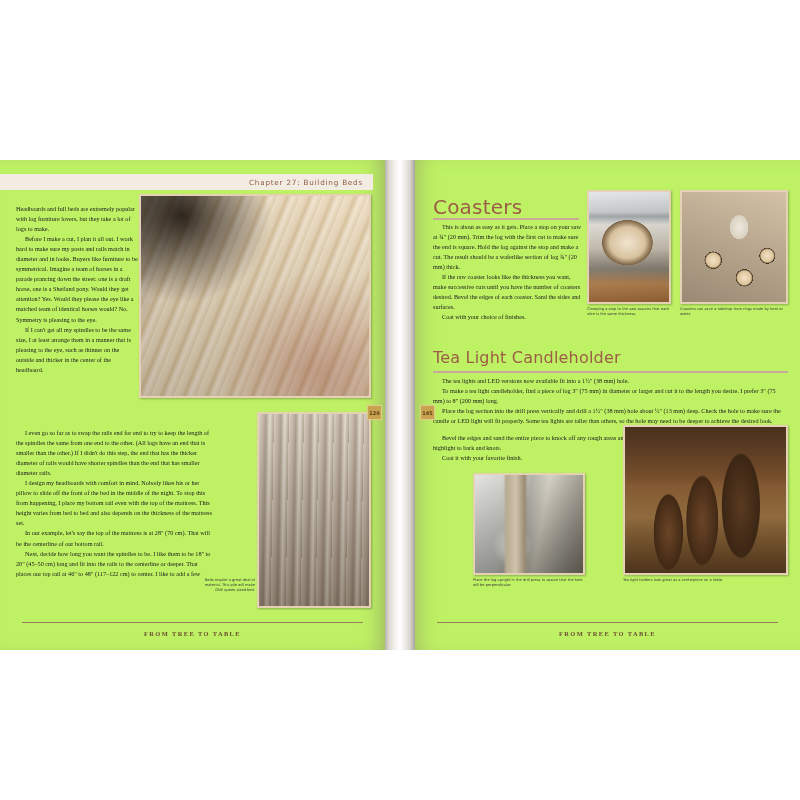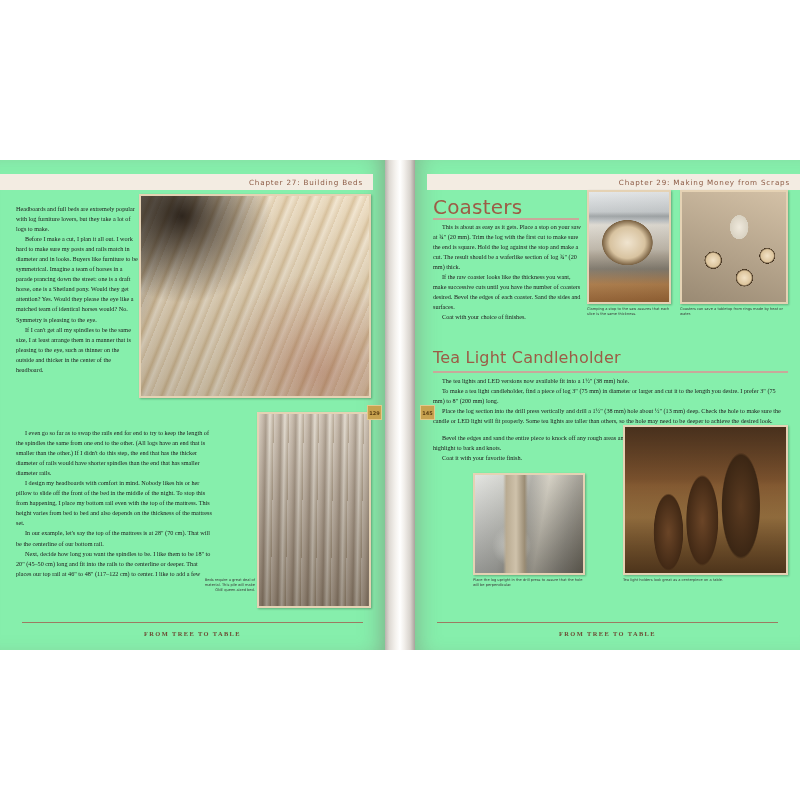--- a/index.html
+++ b/index.html
@@ -9,21 +9,21 @@
     font-family:"Liberation Serif", serif;
   }
   .spread{
     position:absolute;left:0;top:160px;width:800px;height:490px;
     display:flex;
   }
   
   .page{
     position:relative;
     width:385px;height:490px;
-    background:#86efac;
+    background:#bef264;
     overflow:hidden;
   }
   .page.left{
     box-shadow: inset -14px 0 22px -12px rgba(120,110,100,.55);
   }
   .page.right{
     box-shadow: inset 14px 0 22px -12px rgba(120,110,100,.45);
   }
   .gutter{
     width:30px;height:490px;
@@ -227,23 +227,20 @@
     <div class="pagenum" style="left:367px;top:245px;">129</div>
 
     <div class="footrule" style="left:22px;right:22px;top:462px;"></div>
     <div class="footer" style="top:470px;left:0;">FROM TREE TO TABLE</div>
   </div>
 
   <div class="gutter"></div>
 
   <div class="page right">
 
-    <div class="runhead">
-      <span>Chapter 29: Making Money from Scraps</span>
-    </div>
 
     <div class="sect-title" style="left:18px;top:35px;font-size:20px;">Coasters</div>
     <div class="rule" style="left:18px;top:58px;width:146px;"></div>
 
     <div class="col" style="left:18px;top:62px;width:150px;">
       <p>This is about as easy as it gets. Place a stop on your saw at ¾" (20 mm). Trim the log with the first cut to make sure the end is square. Hold the log against the stop and make a cut. The result should be a waferlike section of log ¾" (20 mm) thick.</p>
       <p>If the raw coaster looks like the thickness you want, make successive cuts until you have the number of coasters desired. Bevel the edges of each coaster. Sand the sides and surfaces.</p>
       <p>Coat with your choice of finishes.</p>
     </div>
 

